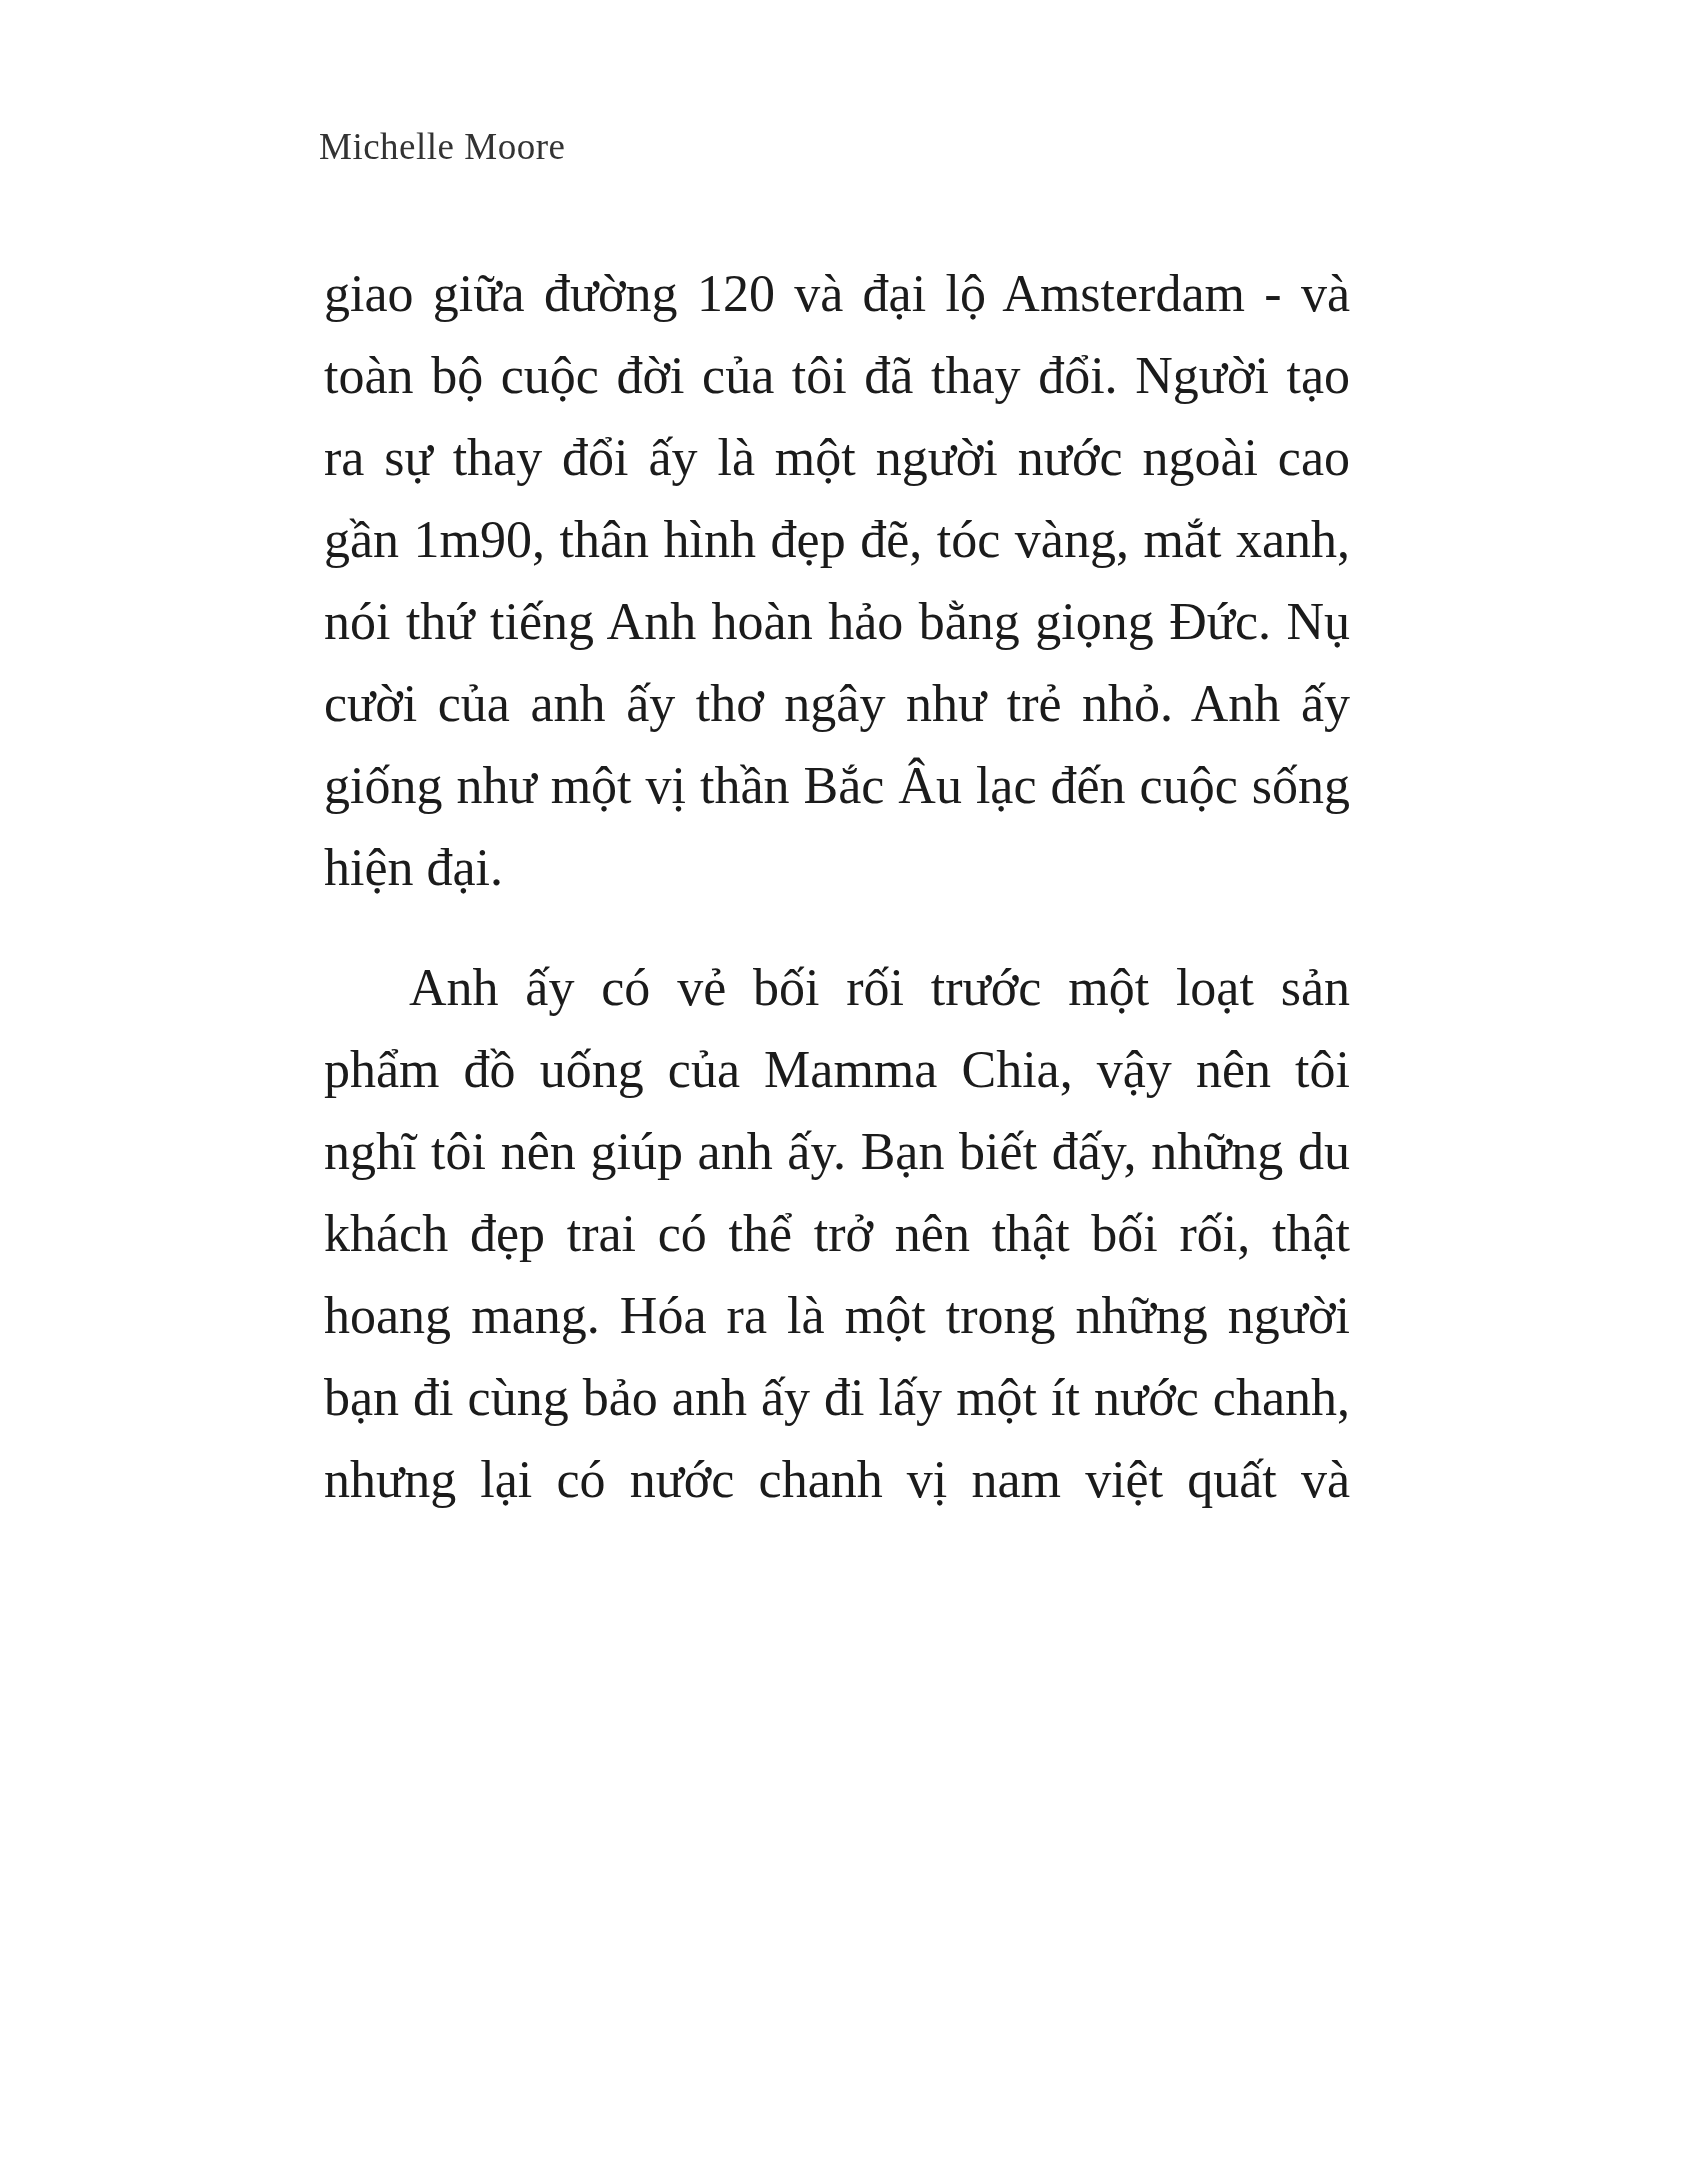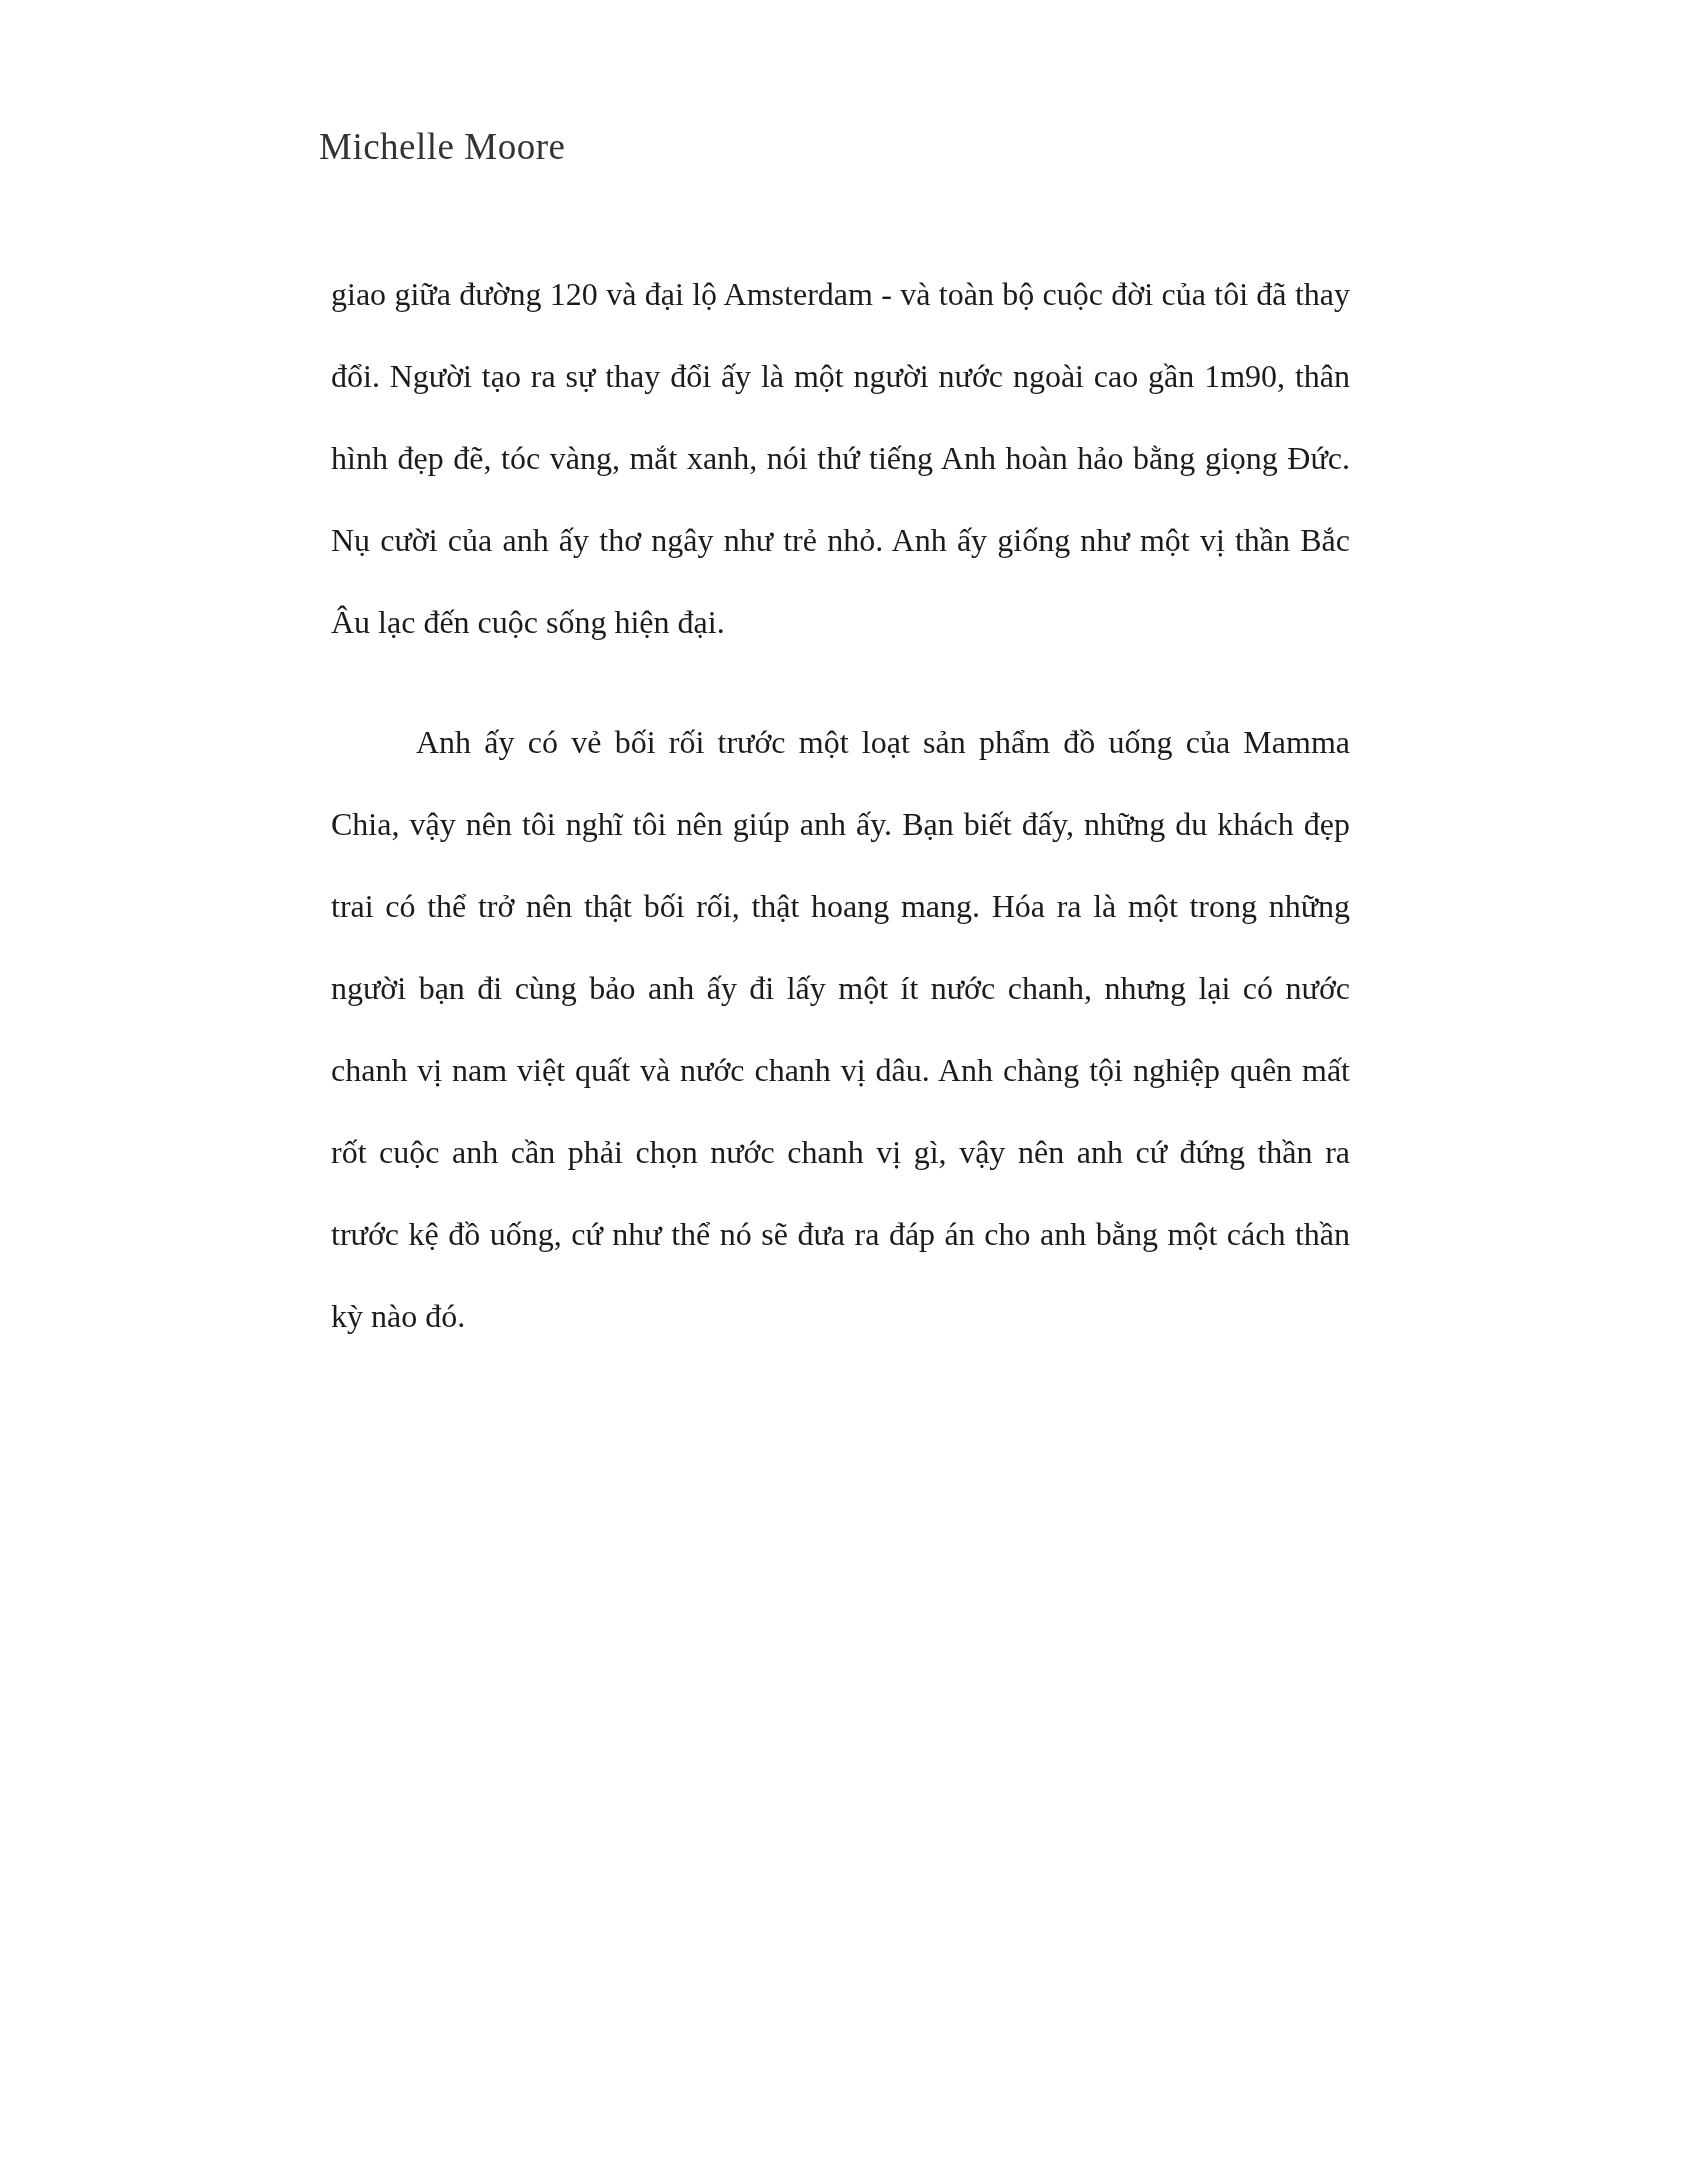--- a/index.html
+++ b/index.html
@@ -24,24 +24,24 @@
     letter-spacing: 0.5px;
     color: #333333;
   }
   .content {
     position: absolute;
     left: 318px;
     top: 253px;
     width: 1032px;
   }
   .para {
-    font-size: 32px;
+    font-size: 52px;
     line-height: 82px;
     text-align: justify;
-    margin: 0 0 38px 13px;
+    margin: 0 0 38px 6px;
     color: #1b1b1b;
   }
   .para.indent {
     text-indent: 85px;
   }
   .page-footer {
     position: absolute;
     left: 319px;
     top: 2020px;
     font-size: 37px;

